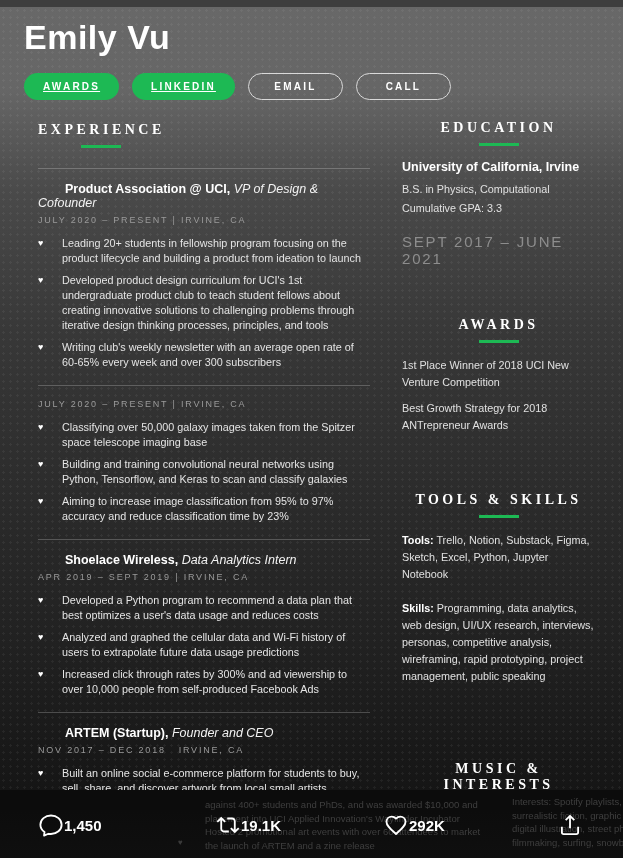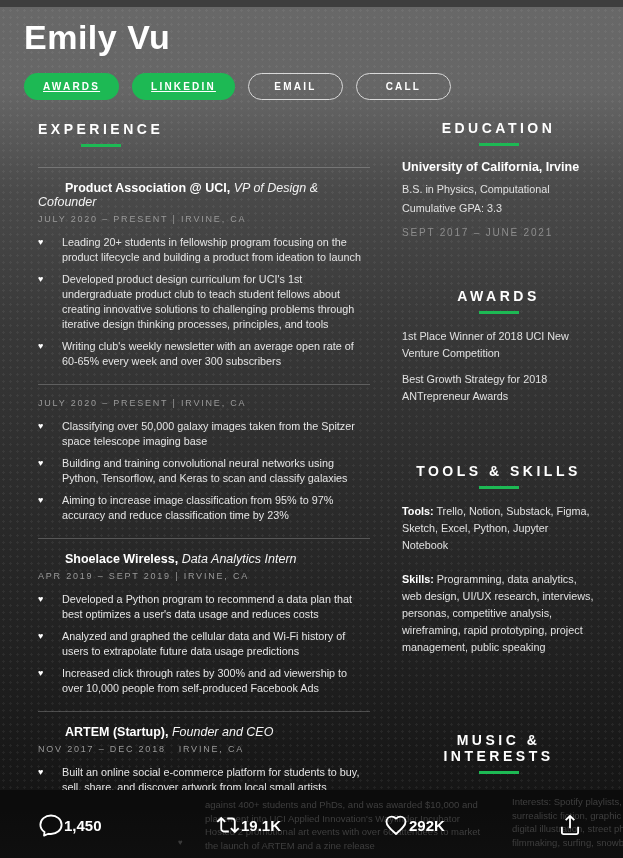--- a/index.html
+++ b/index.html
@@ -26,39 +26,39 @@
   }
   .pill.solid{background:var(--accent);}
   .pill.solid .pill-label{text-decoration:underline;}
   .pill.outline{border:1px solid #d9d9d9;}
 
   .columns{position:relative;display:flex;padding:20px 30px 0 38px;gap:32px;}
   .col-left{width:332px;flex:0 0 332px;}
   .col-right{width:193px;flex:0 0 193px;padding-top:0;}
 
   .sec-head{display:inline-block;text-align:center;margin-bottom:4px;}
-  .sec-head .sec-label{font-size:14px;font-weight:bold;letter-spacing:3.5px;color:#fff;}
+  .sec-head .sec-label{font-size:14px;font-weight:bold;letter-spacing:3.5px;color:#fff;font-family:Liberation Serif, serif;}
   .underline{width:40px;height:3px;background:var(--accent);margin:7px auto 0 auto;}
   .col-right .sec-head{display:block;width:100%;}
 
   .job{border-top:1px solid rgba(255,255,255,0.22);padding-top:13px;margin-top:15px;}
   .jobs{margin-top:16px;}
   .job-title{font-size:12.5px;color:#fff;margin-bottom:5px;}
   .company{font-weight:bold;padding-left:27px;}
   .role{font-style:italic;color:#f2f2f2;}
   .job-dates{font-size:9px;letter-spacing:1.8px;color:#9a9a9a;white-space:pre-wrap;margin-bottom:11px;}
   .bullet{display:flex;margin-bottom:7px;}
   .bullet-icon{flex:0 0 24px;color:#fff;font-size:9px;line-height:15px;}
   .bullet-text{font-size:10.8px;line-height:15px;color:#e4e4e4;}
 
   .side-section{margin-bottom:46px;text-align:left;}
   .side-section .sec-head{margin-bottom:14px;}
   .edu-school{font-size:12.5px;font-weight:bold;color:#fff;margin:4px 0 7px 0;}
   .side-text{font-size:10.8px;line-height:17px;color:#e0e0e0;margin:0 0 10px 0;}
-  .side-dates{font-size:10px;letter-spacing:1.8px;color:#8d8d8d;margin-top:10px;}
+  .side-dates{font-size:15px;letter-spacing:1.8px;color:#8d8d8d;margin-top:16px;}
   .award-item{font-size:10.8px;line-height:17px;color:#e0e0e0;margin-bottom:9px;}
   .lead{font-weight:bold;color:#fff;}
   .sp-awards{margin-top:50px;}
   .sp-tools{margin-top:58px;}
   .sp-music{margin-top:76px;}
 
   .footer{
     position:absolute;left:0;right:0;bottom:0;height:68px;
     background:linear-gradient(180deg,#0c0c0c 0%,#0c0c0c 30%,#0f0f0f 100%);
   }

